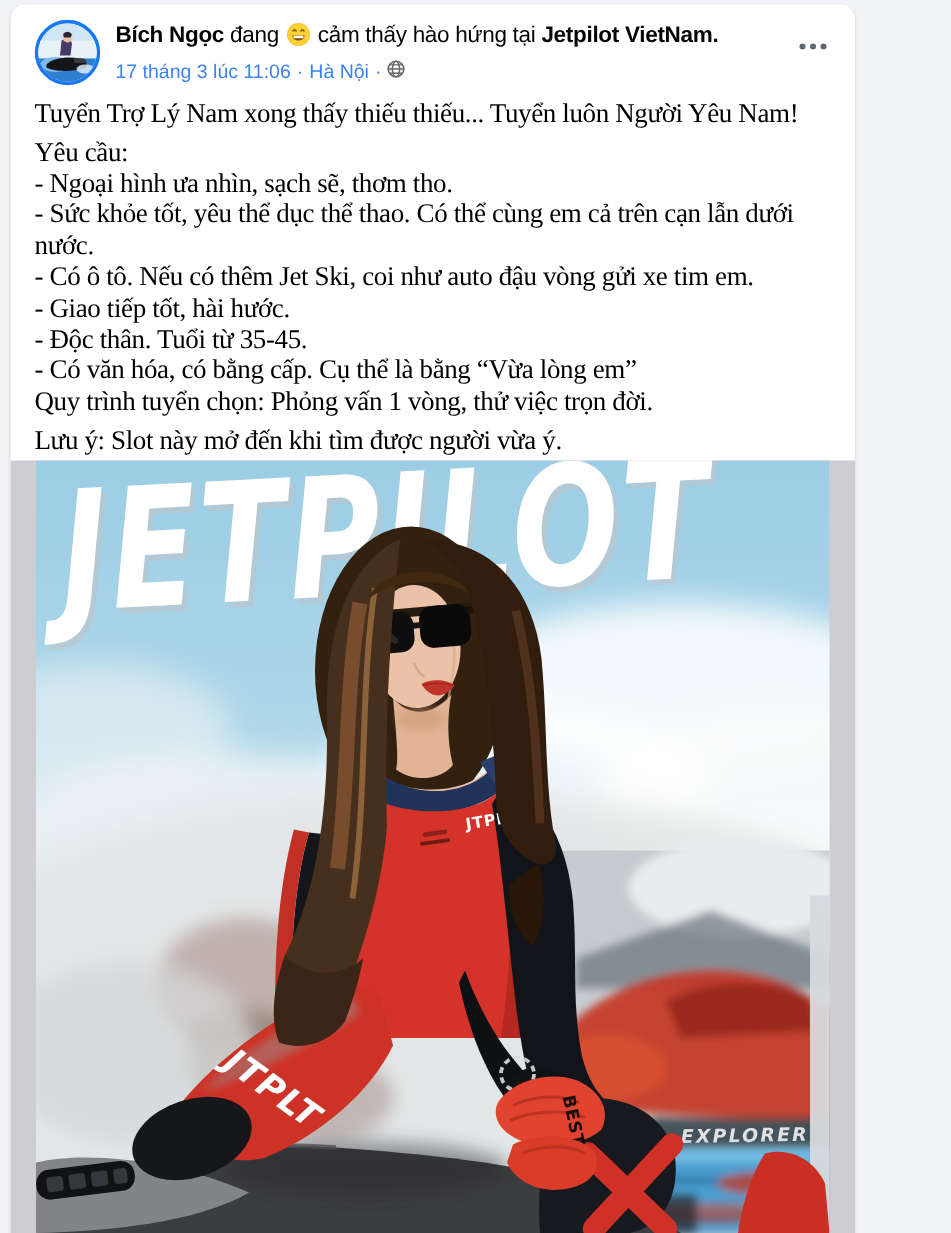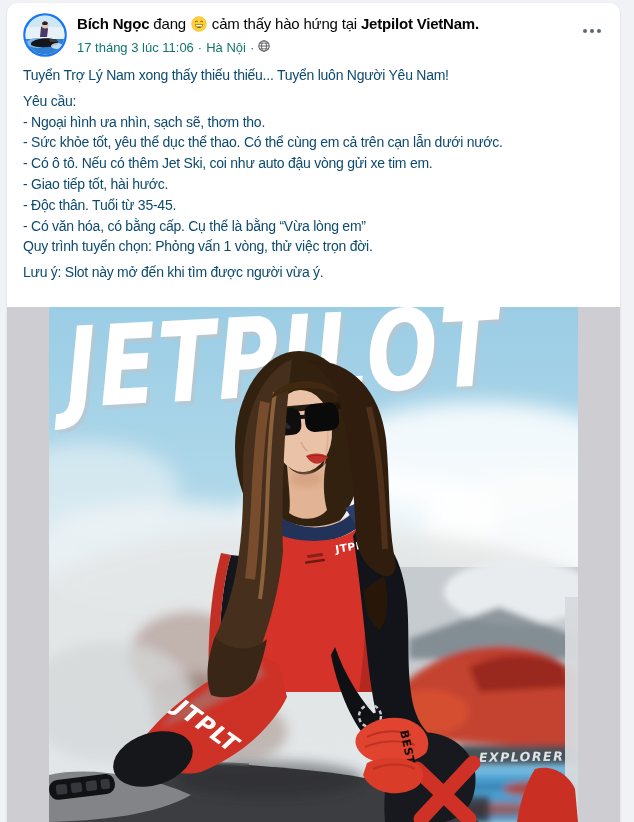--- a/index.html
+++ b/index.html
@@ -1,47 +1,48 @@
 <!DOCTYPE html>
 <html><head>
 <meta charset="utf-8">
 <style>
   * { margin:0; padding:0; box-sizing:border-box; }
   html,body { width:634px; height:822px; overflow:hidden; }
   body { background:#f0f2f5; font-family:"Liberation Sans", sans-serif; position:relative; }
 
   .post-card {
-    position:absolute; left:7px; top:3px; width:613px; height:819px;
+    position:absolute; left:7px; top:3px; width:563px; height:819px;
     background:#ffffff; border-radius:10px 10px 0 0;
     box-shadow:0 1px 2px rgba(0,0,0,.15);
     overflow:hidden;
   }
 
   
   .post-header { display:flex; align-items:flex-start; padding:10px 16px 6px; position:relative; }
   .avatar-wrap { width:44px; height:44px; flex:0 0 44px; margin-right:10px; cursor:pointer; }
   .header-text { flex:1 1 auto; padding-top:1px; min-width:0; }
   .name-line { font-size:15px; line-height:20px; color:#050505; letter-spacing:-.2px; }
   .name-line .bold { font-weight:700; cursor:pointer; }
   .name-line .mid { color:#050505; }
   .emoji { display:inline-block; vertical-align:-3px; margin:0 1px; }
-  .meta-line { font-size:13px; line-height:17px; color:#0f766e; margin-top:2px; display:flex; align-items:center; gap:4px; }
+  .meta-line { font-size:13px; line-height:17px; color:#3b82f6; margin-top:2px; display:flex; align-items:center; gap:4px; }
   .meta-line .link { cursor:pointer; }
   .globe { display:inline-block; vertical-align:-2px; }
   .more-btn {
     position:absolute; right:12px; top:14px; width:32px; height:28px;
     display:flex; align-items:center; justify-content:center; gap:3px;
     border:none; background:transparent; border-radius:16px; cursor:pointer;
   }
   .more-btn i { width:4px; height:4px; border-radius:50%; background:#606770; display:block; }
 
   
   .post-text {
-    padding:2px 16px 8px; font-size:14px; line-height:20.8px; color:#0c4a6e;
+    padding:2px 16px 8px; font-size:18px; line-height:20.8px; color:#000000;
     letter-spacing:-.25px;
+    font-family:Liberation Serif, serif;
   }
   .post-text .para { margin-bottom:5px; }
 
   
   .photo-area {
     position:absolute; left:0; right:0; top:304px; bottom:0;
     background:#cdcdd2; display:flex; justify-content:center;
   }
   .photo { width:529px; height:100%; cursor:pointer; }
   .photo svg { display:block; width:529px; height:515px; }

